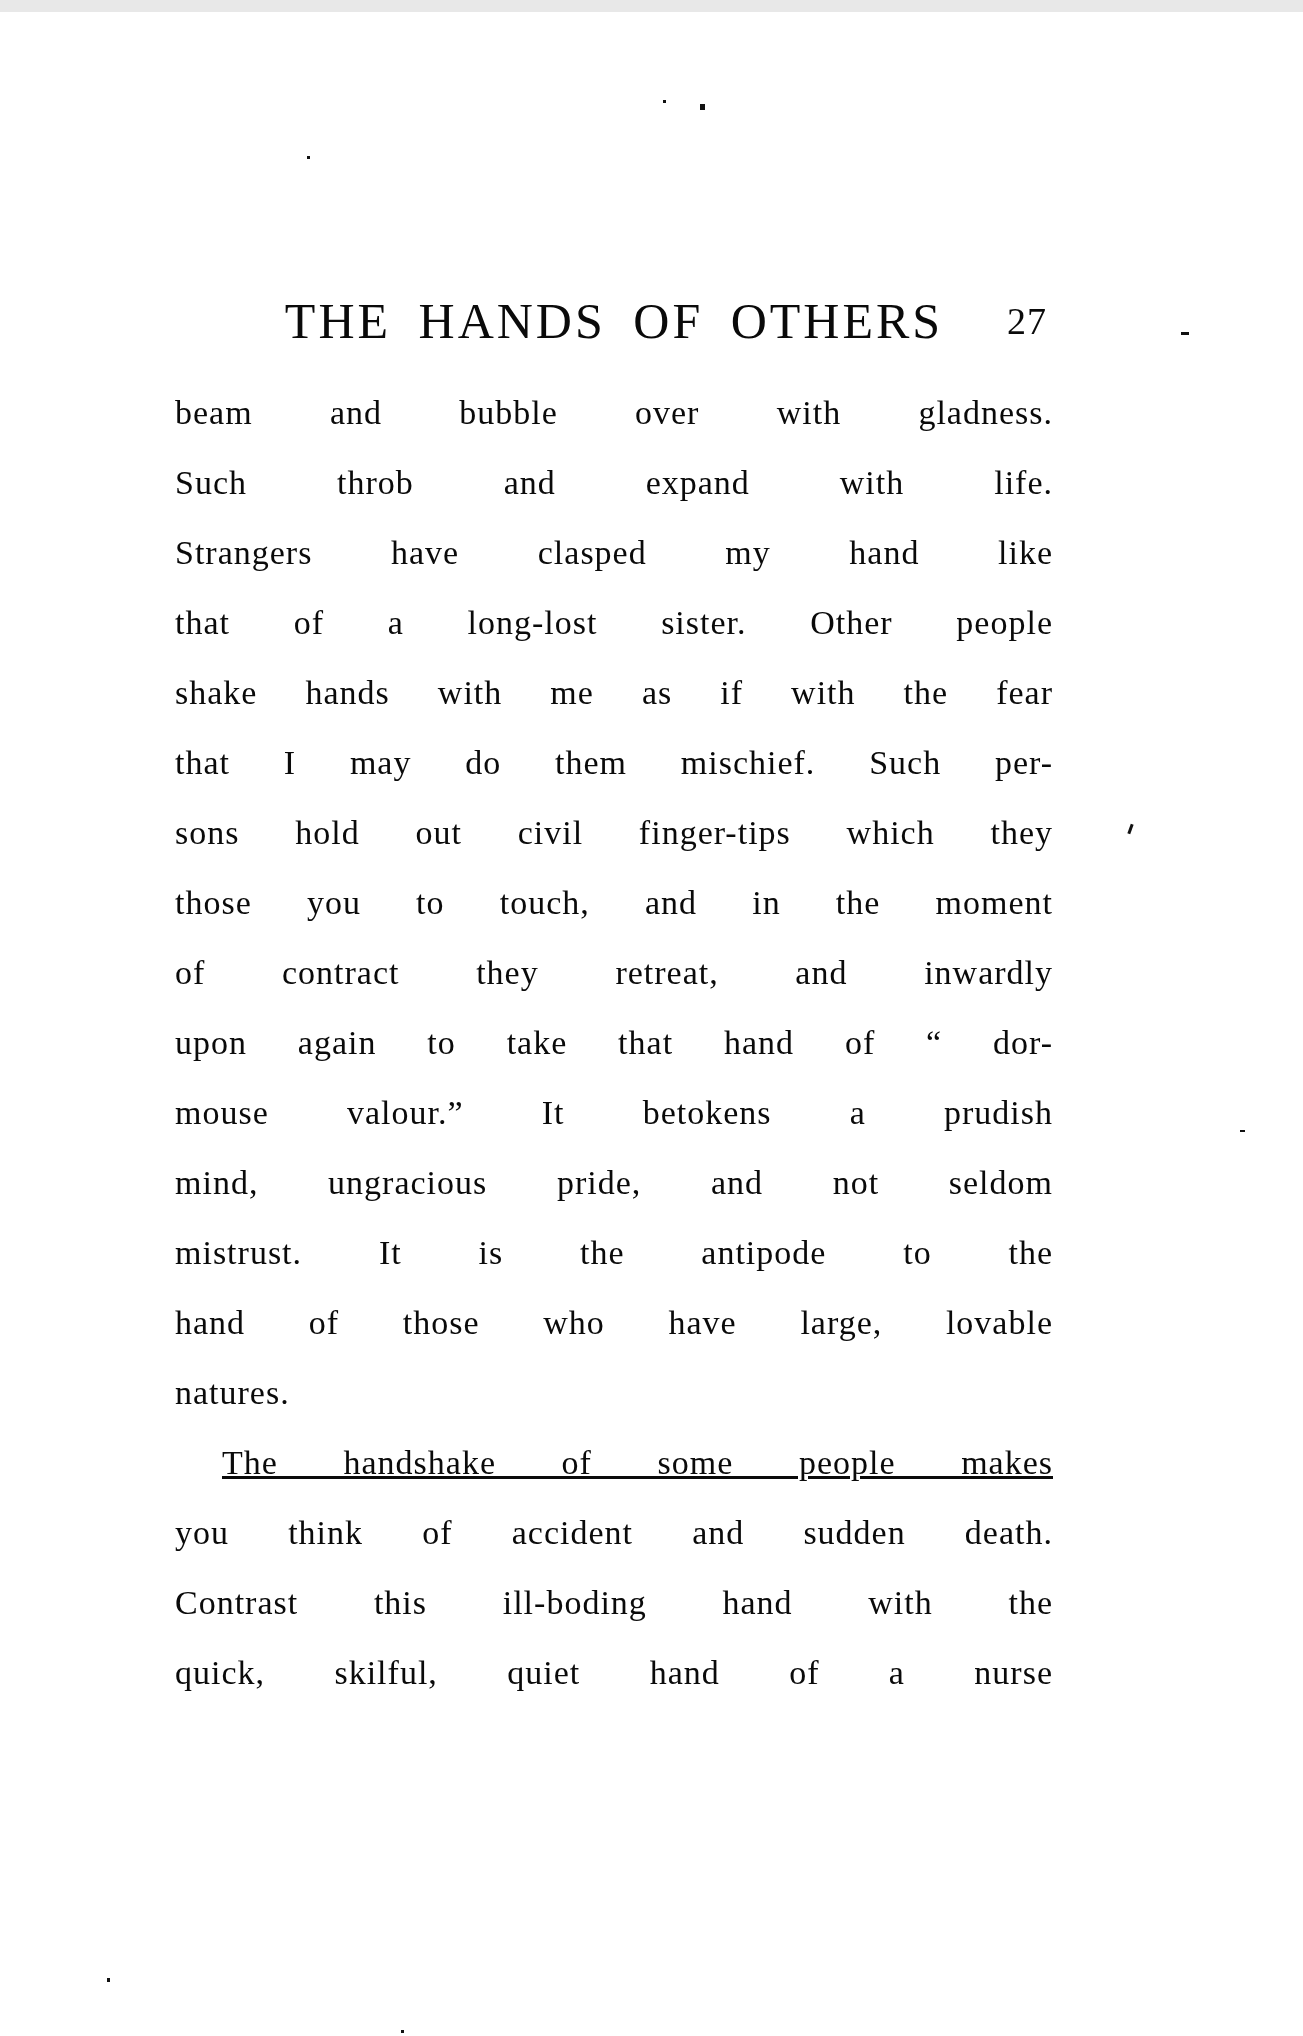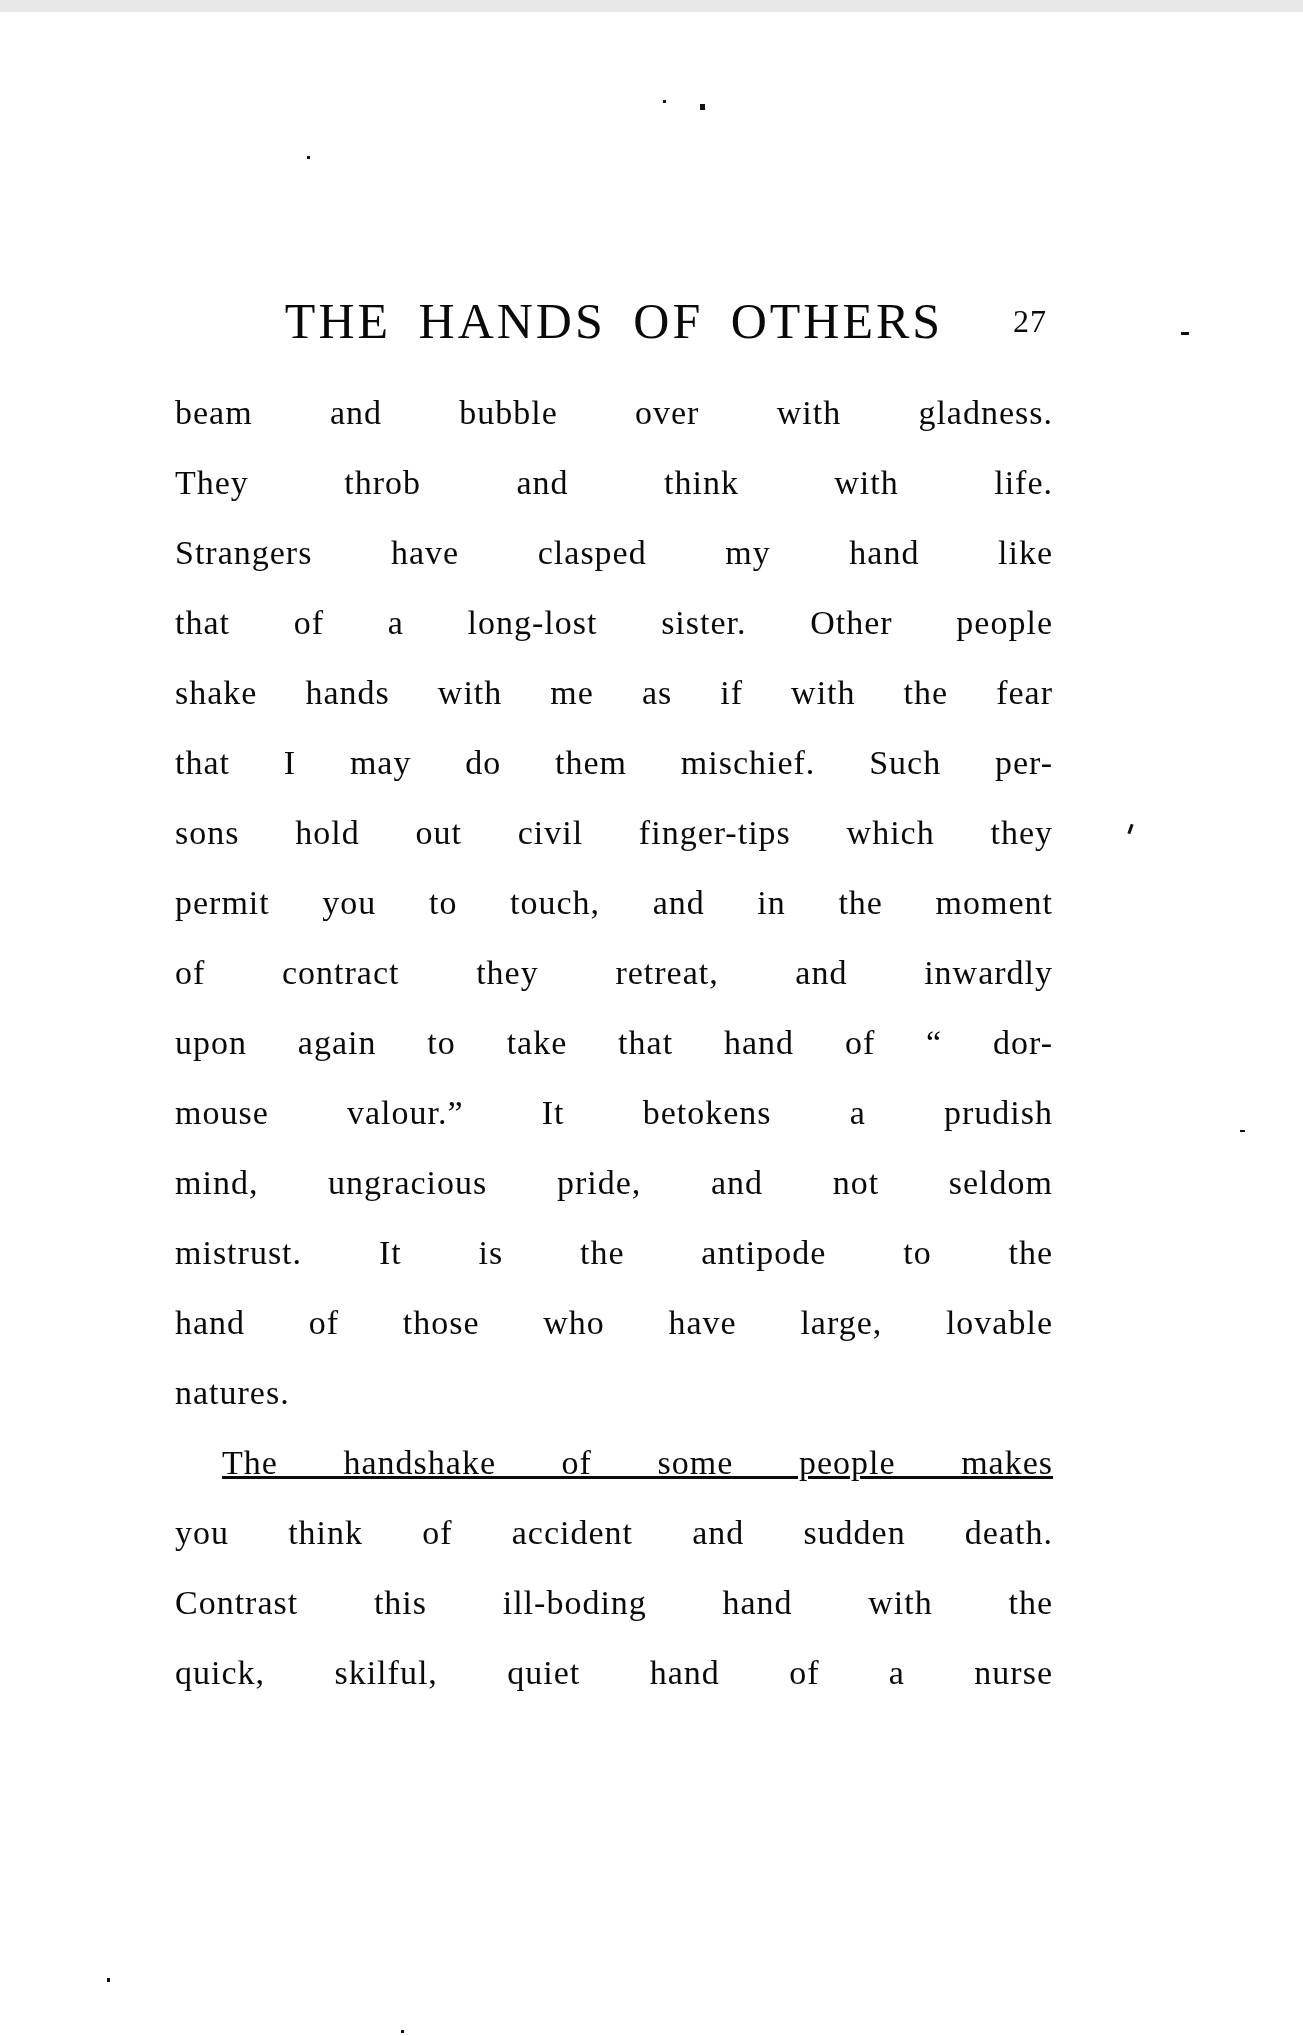--- a/index.html
+++ b/index.html
@@ -30,21 +30,21 @@
     font-size: 50px;
     line-height: 50px;
     letter-spacing: 3px;
     word-spacing: 12px;
     white-space: nowrap;
   }
   .page-number {
     position: absolute;
     right: 6px;
     top: 0;
-    font-size: 32px;
+    font-size: 38px;
     line-height: 50px;
     letter-spacing: 1px;
   }
   .text-block {
     position: absolute;
     left: 175px;
     top: 366px;
     width: 878px;
   }
   .line {
@@ -83,27 +83,27 @@
 
 <div class="page">
 
   <div class="header-row">
     <span class="page-title">THE HANDS OF OTHERS</span>
     <span class="page-number">27</span>
   </div>
 
   <div class="text-block">
       <div class="line">beam and bubble over with gladness.</div>
-      <div class="line">They throb and think with life.</div>
+      <div class="line">Such throb and expand with life.</div>
       <div class="line">Strangers have clasped my hand like</div>
       <div class="line">that of a long-lost sister.  Other people</div>
       <div class="line">shake hands with me as if with the fear</div>
       <div class="line">that I may do them mischief.  Such per-</div>
       <div class="line">sons hold out civil finger-tips which they</div>
-      <div class="line">permit you to touch, and in the moment</div>
+      <div class="line">those you to touch, and in the moment</div>
       <div class="line">of contract they retreat, and inwardly</div>
       <div class="line">upon again to take that hand of “ dor-</div>
       <div class="line">mouse valour.”  It betokens a prudish</div>
       <div class="line">mind, ungracious pride, and not seldom</div>
       <div class="line">mistrust.  It is the antipode to the</div>
       <div class="line">hand of those who have large, lovable</div>
       <div class="line no-justify">natures.</div>
       <div class="line indent">The handshake of some people makes</div>
       <div class="line">you think of accident and sudden death.</div>
       <div class="line">Contrast this ill-boding hand with the</div>

